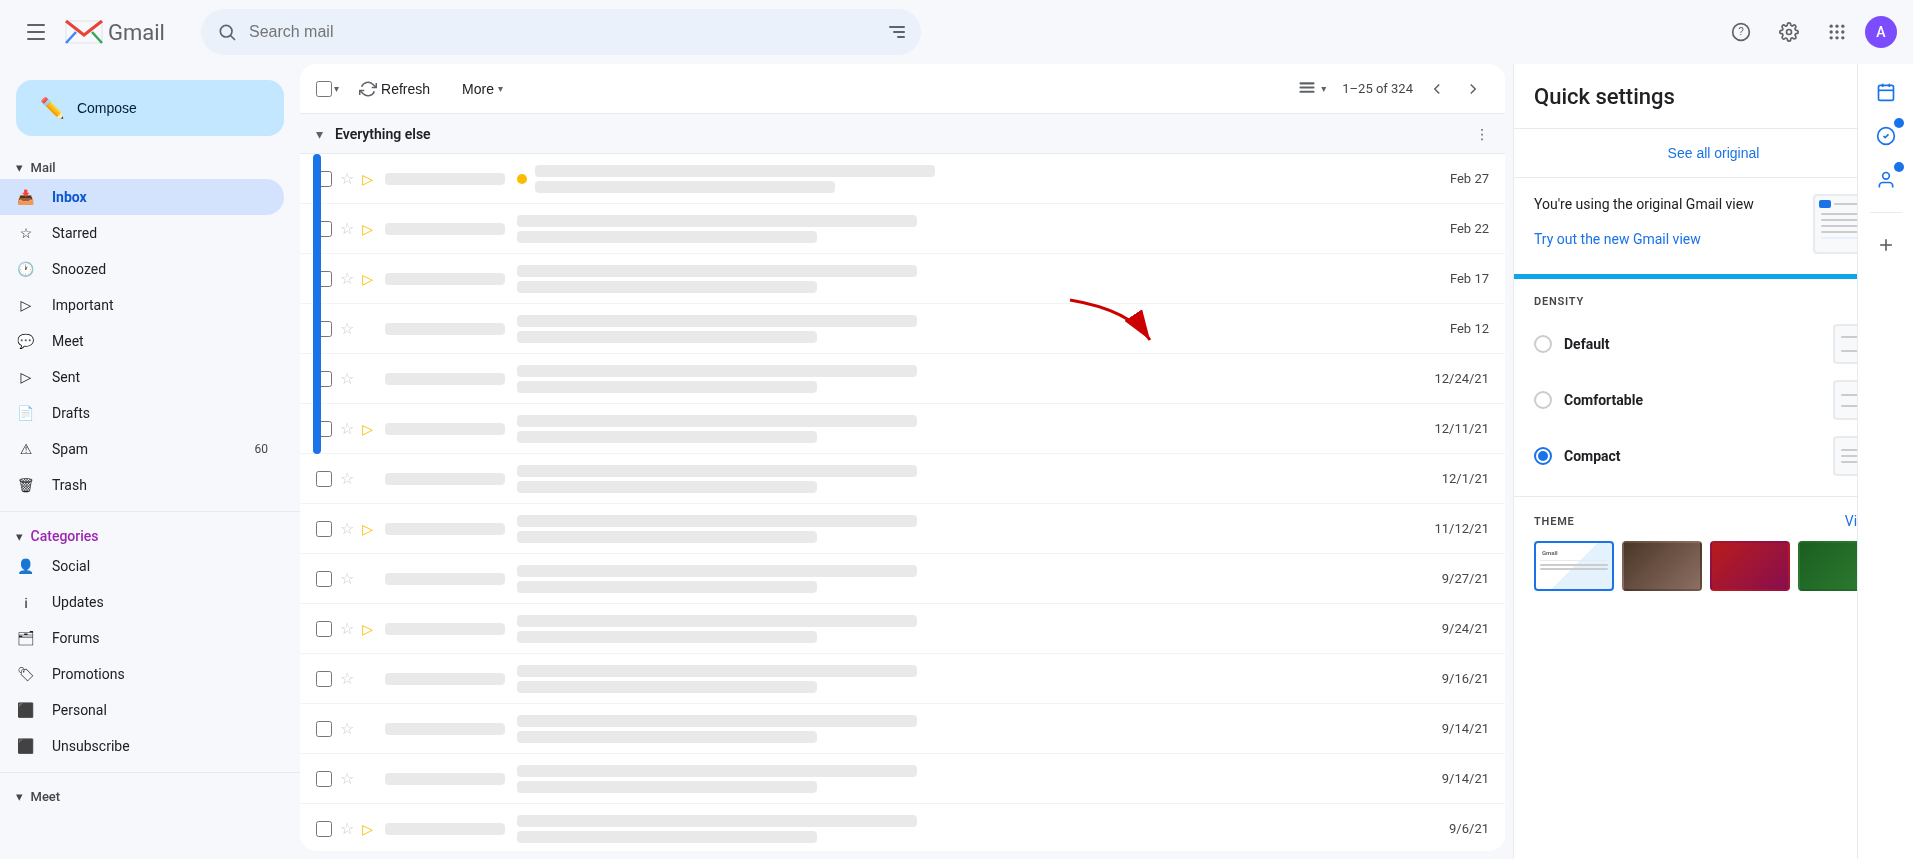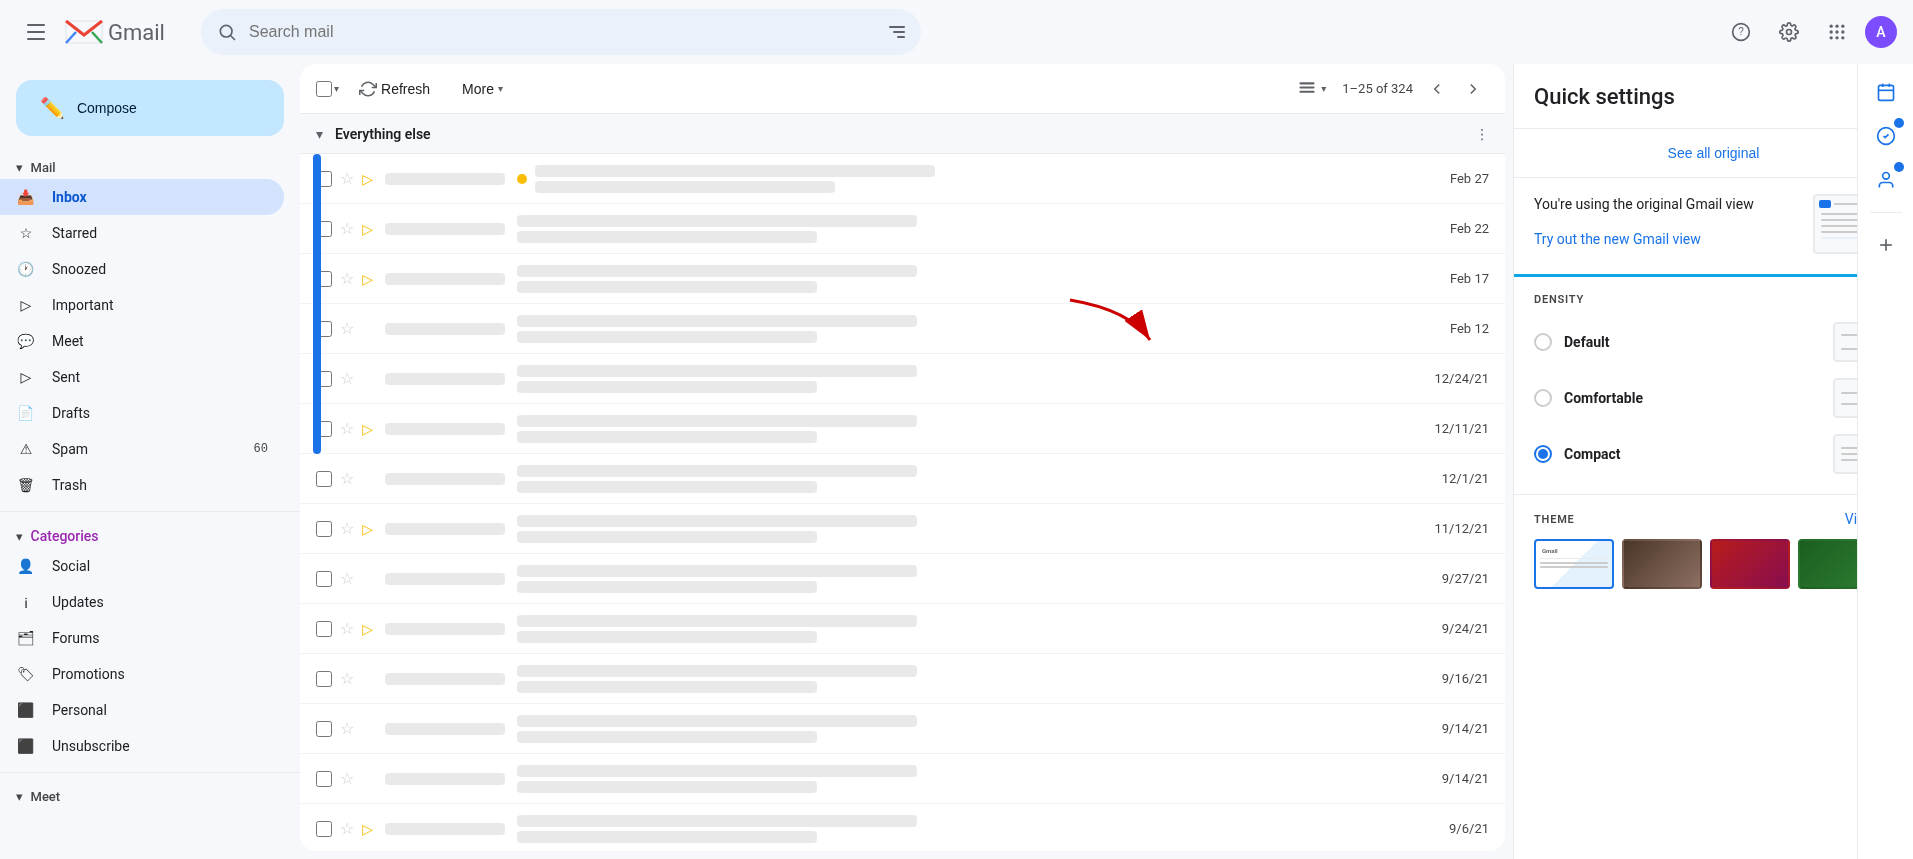--- a/index.html
+++ b/index.html
@@ -52,21 +52,21 @@
       display: flex; align-items: center; gap: 8px; cursor: pointer;
     }
     .nav-item {
       display: flex; align-items: center; padding: 4px 16px 4px 16px;
       height: 36px; border-radius: 0 18px 18px 0; cursor: pointer;
       margin-right: 16px; position: relative; gap: 16px;
     }
     .nav-item.active { background: #d3e3fd; }
     .nav-item-label { font-size: 14px; flex: 1; }
     .nav-item.active .nav-item-label { font-weight: 700; color: #0b57d0; }
-    .nav-item-badge { font-size: 12px; color: #444746; font-family: Liberation Mono, monospace; }
+    .nav-item-badge { font-size: 12px; color: #444746; }
     .nav-icon { width: 20px; text-align: center; flex-shrink: 0; }
     .categories-label { color: #9c27b0; font-size: 14px; font-weight: 500; }
     .divider { height: 1px; background: #e8eaed; margin: 8px 0; }
 
     
     .main { flex: 1; display: flex; flex-direction: column; background: #fff; border-radius: 16px; margin: 0 8px 8px 0; overflow: hidden; min-width: 0; }
 
     
     .toolbar {
       display: flex; align-items: center; padding: 8px 16px; border-bottom: 1px solid #e8eaed;
@@ -600,21 +600,21 @@
   <div class="quick-settings">
     <div class="qs-header">
       <span class="qs-title">Quick settings</span>
       <button class="qs-close">✕</button>
     </div>
 
     <div class="qs-see-all">
       <button class="qs-see-all-btn">See all original</button>
     </div>
 
-    <div class="qs-section" style="display:flex;gap:16px;align-items:flex-start;border-bottom:3px solid #0ea5e9;padding-bottom:20px;">
+    <div class="qs-section" style="display:flex;gap:16px;align-items:flex-start;border-bottom:5px solid #0ea5e9;padding-bottom:20px;">
       <div style="flex:1;">
         <p class="qs-text">You're using the original Gmail view</p>
         <br>
         <a class="qs-link">Try out the new Gmail view</a>
       </div>
       <div style="width:80px;height:60px;border:2px solid #e8eaed;border-radius:4px;background:#f8f9fa;flex-shrink:0;display:flex;flex-direction:column;padding:4px;gap:2px;">
         <div style="display:flex;gap:3px;margin-bottom:2px;">
           <div style="width:12px;height:8px;background:#1a73e8;border-radius:2px;"></div>
           <div style="height:2px;background:#ccc;flex:1;margin-top:3px;border-radius:1px;"></div>
         </div>

